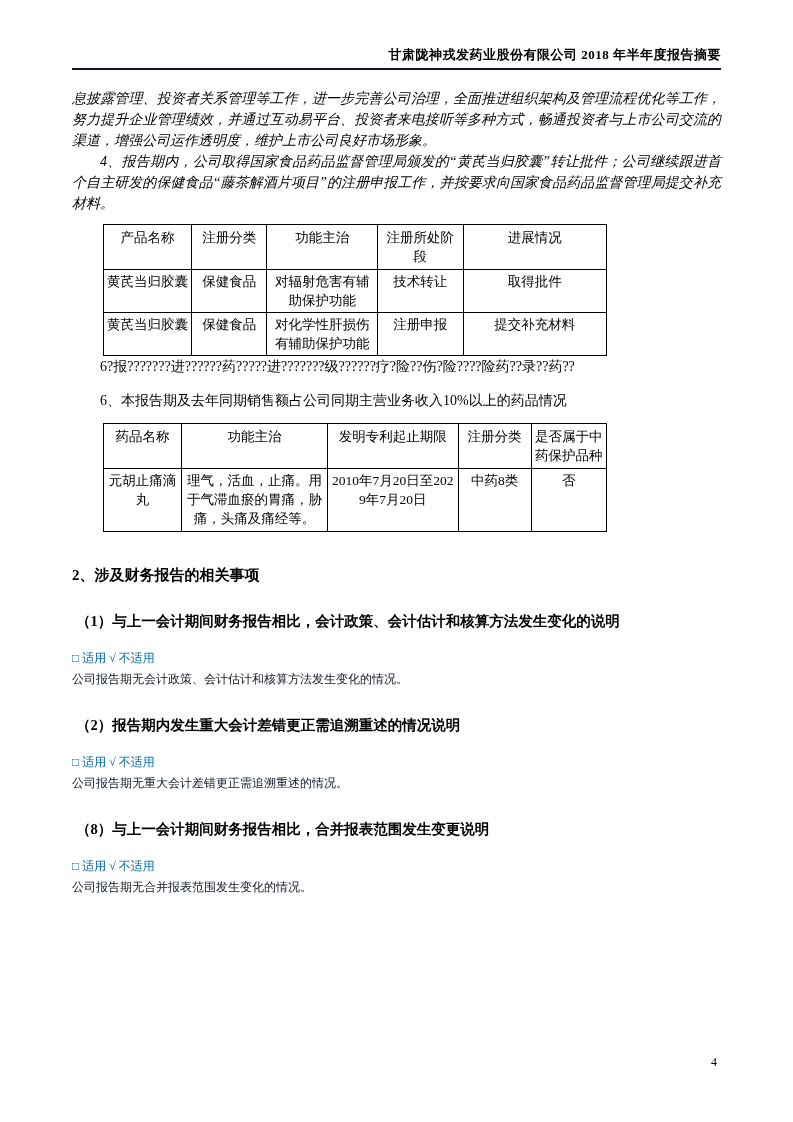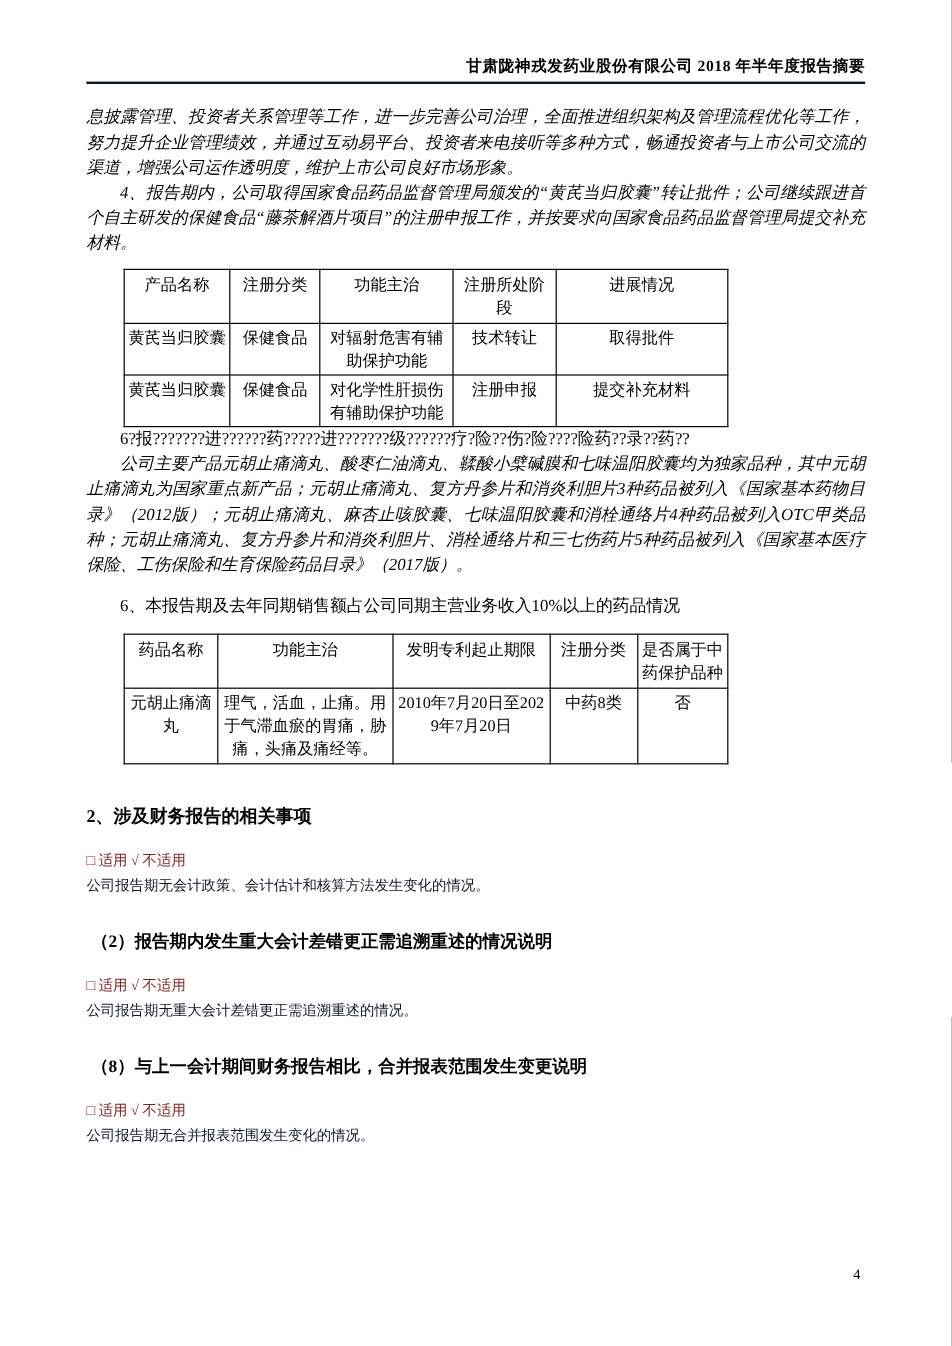--- a/index.html
+++ b/index.html
@@ -86,21 +86,21 @@
     margin-top: 27px;
     font-size: 14.5px;
     font-weight: bold;
     padding-left: 4px;
   }
   .small-line {
     margin: 0;
     margin-top: 17px;
     font-size: 12px;
     line-height: 20px;
-    color: #7f1d1d;
+    color: #0369a1;
   }
   .note-line {
     margin: 0;
     margin-top: 1px;
     font-size: 12px;
     line-height: 20px;
     color: #0f172a;
   }
 
   .page-number {
@@ -153,23 +153,20 @@
         <td>保健食品</td>
         <td>对化学性肝损伤有辅助保护功能</td>
         <td>注册申报</td>
         <td>提交补充材料</td>
       </tr>
     </tbody>
       </table>
 
     <p class="garbled">6?报???????进??????药?????进???????级??????疗?险??伤?险????险药??录??药??</p>
 
-    <div class="body-text">
-      <p class="para indent">公司主要产品元胡止痛滴丸、酸枣仁油滴丸、鞣酸小檗碱膜和七味温阳胶囊均为独家品种，其中元胡止痛滴丸为国家重点新产品；元胡止痛滴丸、复方丹参片和消炎利胆片3种药品被列入《国家基本药物目录》（2012版）；元胡止痛滴丸、麻杏止咳胶囊、七味温阳胶囊和消栓通络片4种药品被列入OTC甲类品种；元胡止痛滴丸、复方丹参片和消炎利胆片、消栓通络片和三七伤药片5种药品被列入《国家基本医疗保险、工伤保险和生育保险药品目录》（2017版）。</p>
-    </div>
 
     <p class="item-heading">6、本报告期及去年同期销售额占公司同期主营业务收入10%以上的药品情况</p>
 
     <table class="doc-table t2">
       <colgroup>
         <col style="width:15.5%">
           <col style="width:29%">
           <col style="width:26%">
           <col style="width:14.5%">
           <col style="width:15%">
@@ -187,20 +184,21 @@
         <td>理气，活血，止痛。用于气滞血瘀的胃痛，胁痛，头痛及痛经等。</td>
         <td>2010年7月20日至2029年7月20日</td>
         <td>中药8类</td>
         <td>否</td>
       </tr>
     </tbody>
       </table>
 
     <h2 class="sec-title">2、涉及财务报告的相关事项</h2>
 
+    <h3 class="sub-heading">（1）与上一会计期间财务报告相比，会计政策、会计估计和核算方法发生变化的说明</h3>
     <p class="small-line">□ 适用 √ 不适用</p>
     <p class="note-line">公司报告期无会计政策、会计估计和核算方法发生变化的情况。</p>
 
     <h3 class="sub-heading">（2）报告期内发生重大会计差错更正需追溯重述的情况说明</h3>
     <p class="small-line">□ 适用 √ 不适用</p>
     <p class="note-line">公司报告期无重大会计差错更正需追溯重述的情况。</p>
 
     <h3 class="sub-heading">（8）与上一会计期间财务报告相比，合并报表范围发生变更说明</h3>
     <p class="small-line">□ 适用 √ 不适用</p>
     <p class="note-line">公司报告期无合并报表范围发生变化的情况。</p>

